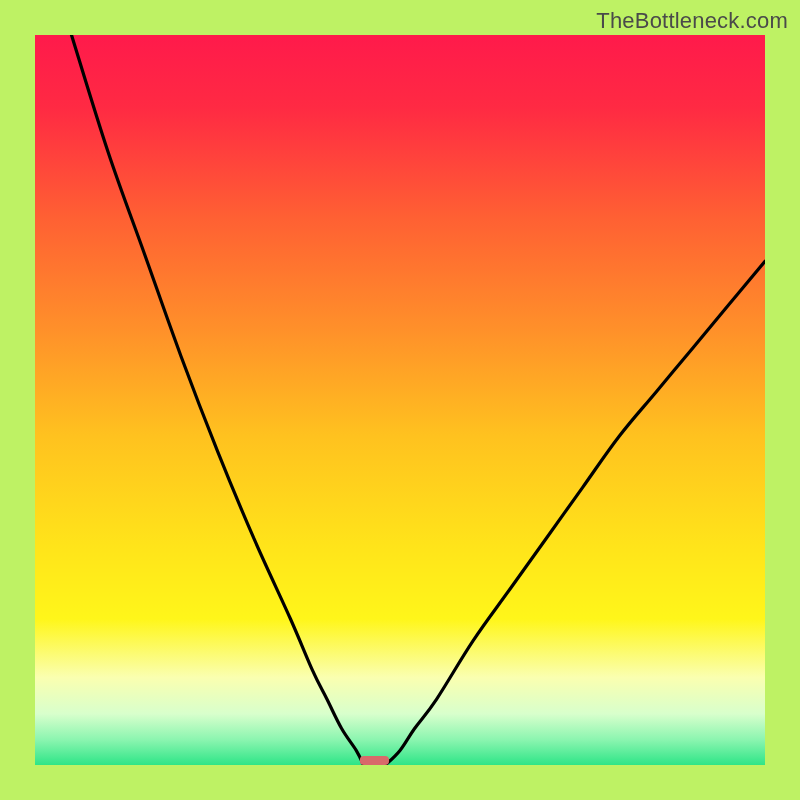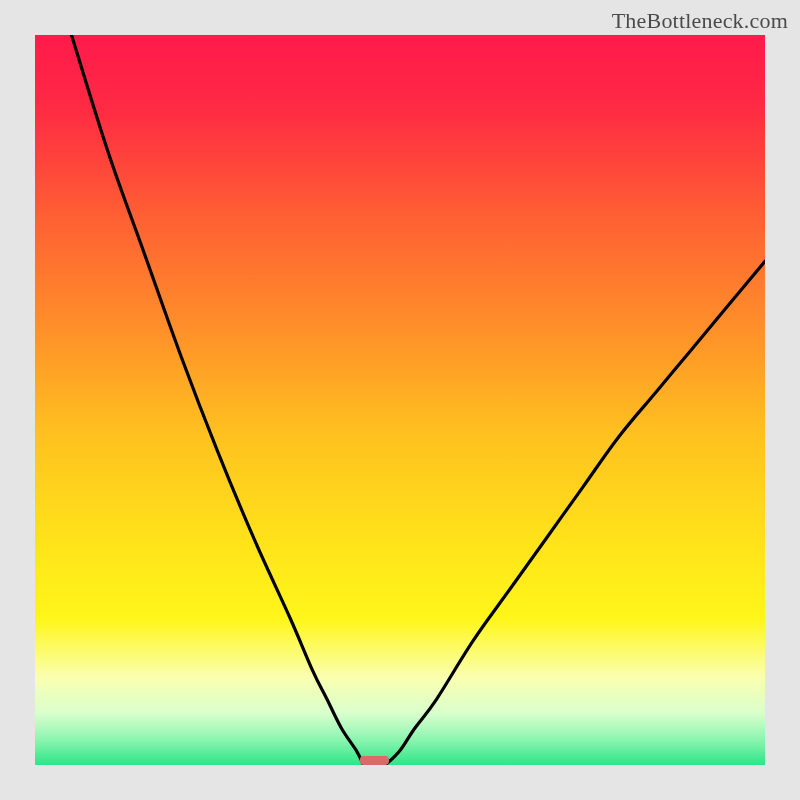--- a/index.html
+++ b/index.html
@@ -8,22 +8,21 @@
     width: 800px;
     height: 800px;
     overflow: hidden;
     font-family: Arial, Helvetica, sans-serif;
     background: #000;
   }
   .frame {
     position: relative;
     width: 800px;
     height: 800px;
-    background: #e5e5e5;
-    font-family: Liberation Serif, serif;
+    background: #bef264;
   }
   .plot-area {
     position: absolute;
     left: 35px;
     top: 35px;
     width: 730px;
     height: 730px;
     overflow: hidden;
   }
   .watermark {

